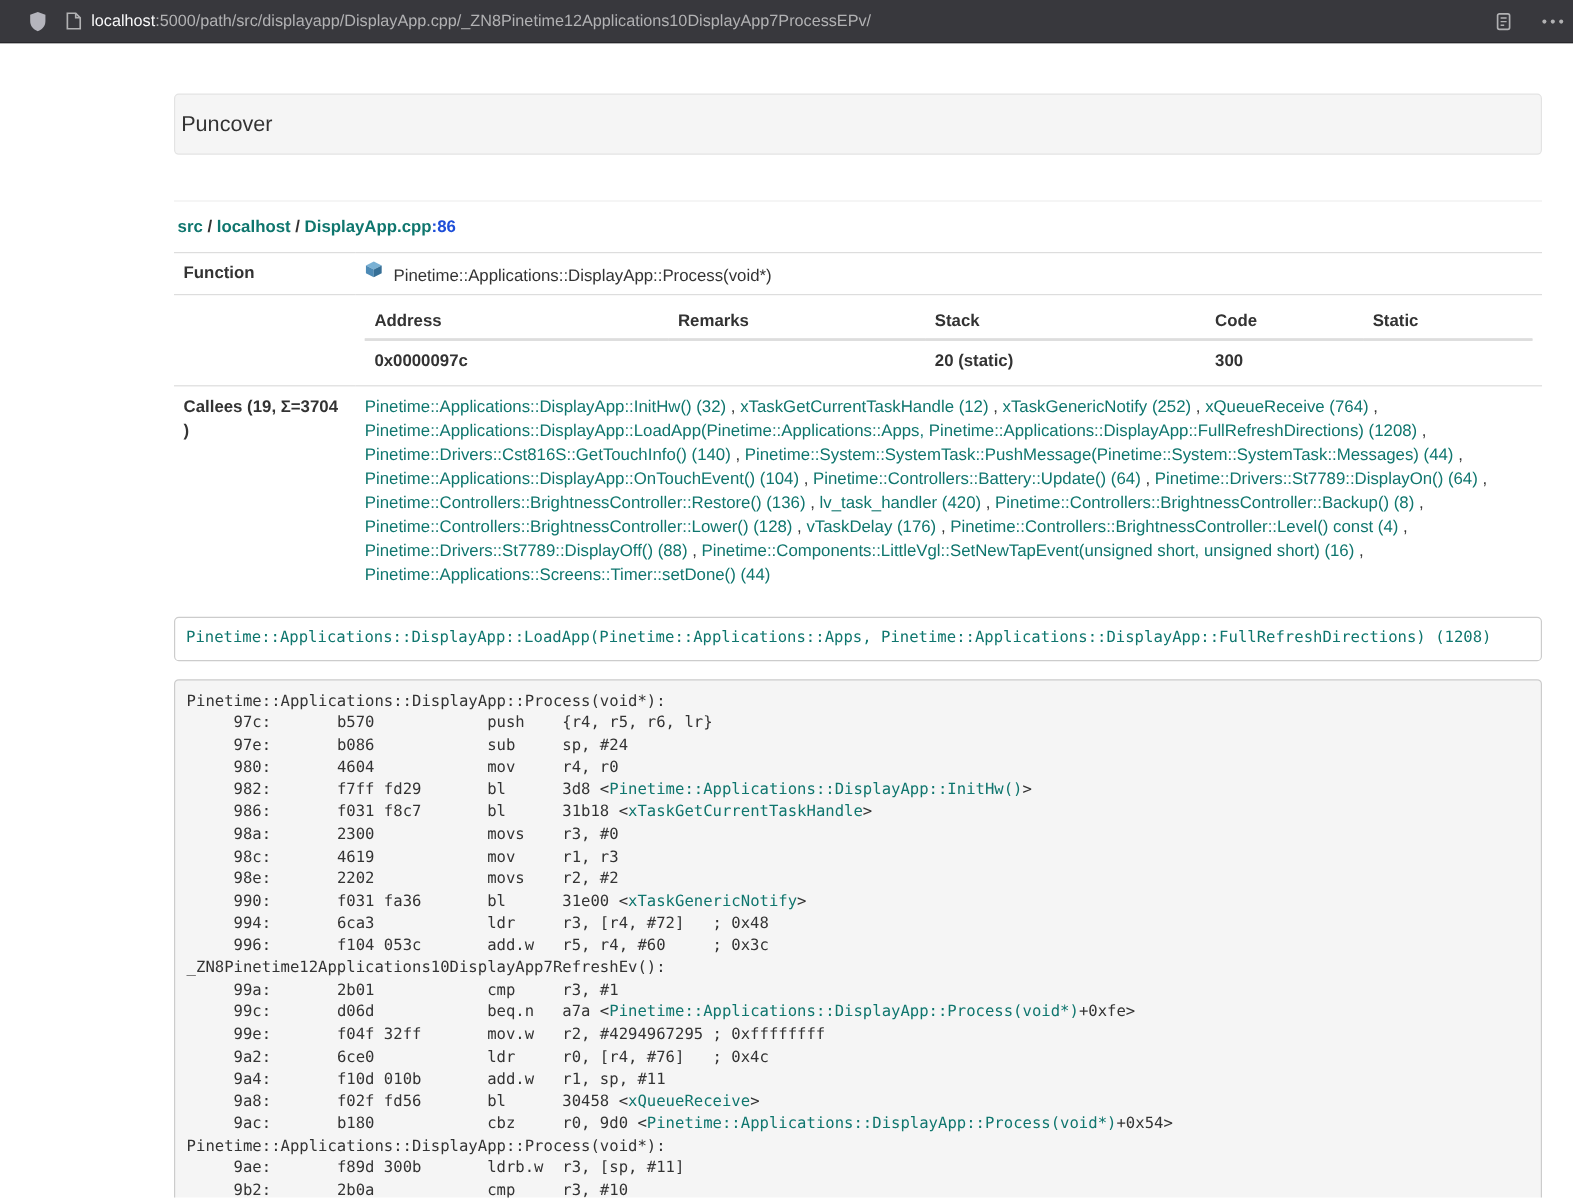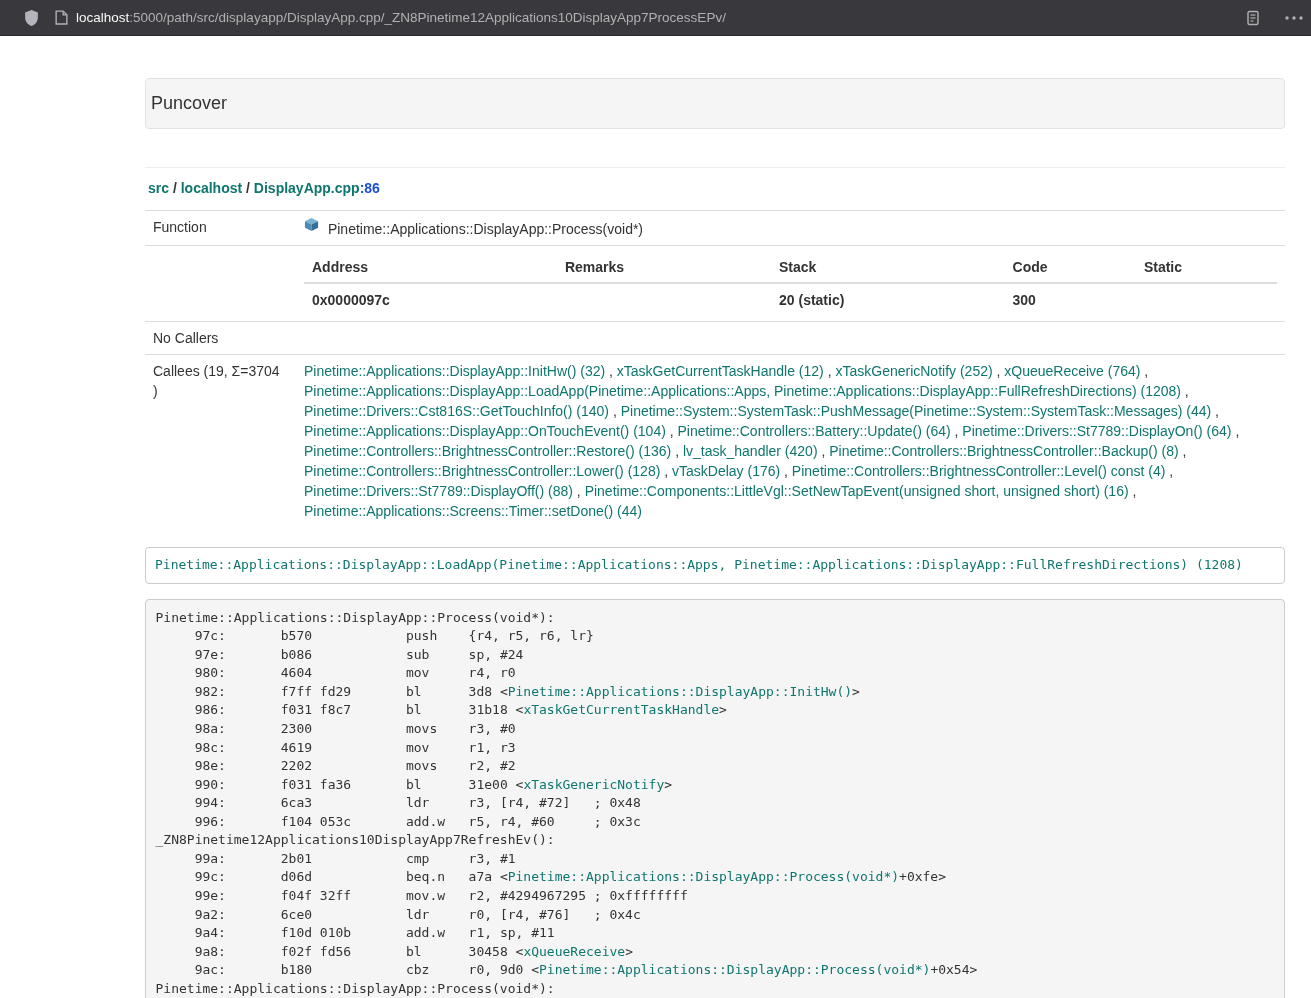--- a/index.html
+++ b/index.html
@@ -39,21 +39,21 @@
 
   .breadcrumb { font-weight: bold; margin: 0 0 12px 3px; line-height: 20px; }
   .breadcrumb .sep-slash { color: #333; font-weight: bold; }
   .breadcrumb .line-no { color: #1d4ed8; }
 
   table.func { width: 100%; border-collapse: collapse; }
   table.func > tbody > tr > td {
     padding: 6px 8px; vertical-align: top; border-top: 1px solid #ddd;
     line-height: 20px;
   }
-  td.label-col { width: 151px; font-weight: normal; }
+  td.label-col { width: 151px; font-weight: bold; }
   td.inner-holder { padding: 6px 8px; }
 
   table.inner { width: 100%; border-collapse: collapse; }
   table.inner th {
     text-align: left; font-weight: bold; padding: 5px 8px;
     border-bottom: 2px solid #ddd; line-height: 20px;
   }
   table.inner td { padding: 6px 8px 5px 8px; line-height: 20px; font-weight: bold; }
   .col-address { width: 26%; margin-top: 36px; }
   .col-remarks { width: 22%; }
@@ -155,24 +155,20 @@
                 <td></td>
                 <td>20 (static)</td>
                 <td>300</td>
                 <td></td>
               </tr>
             </tbody>
           </table>
         </td>
       </tr>
       <tr>
-        <td class="label-col">No Callers</td>
-        <td></td>
-      </tr>
-      <tr>
         <td class="label-col">Callees (19, Σ=3704 )</td>
         <td><a href="#">Pinetime::Applications::DisplayApp::InitHw() (32)</a> , <a href="#">xTaskGetCurrentTaskHandle (12)</a> , <a href="#">xTaskGenericNotify (252)</a> , <a href="#">xQueueReceive (764)</a> , <a href="#">Pinetime::Applications::DisplayApp::LoadApp(Pinetime::Applications::Apps, Pinetime::Applications::DisplayApp::FullRefreshDirections) (1208)</a> , <a href="#">Pinetime::Drivers::Cst816S::GetTouchInfo() (140)</a> , <a href="#">Pinetime::System::SystemTask::PushMessage(Pinetime::System::SystemTask::Messages) (44)</a> , <a href="#">Pinetime::Applications::DisplayApp::OnTouchEvent() (104)</a> , <a href="#">Pinetime::Controllers::Battery::Update() (64)</a> , <a href="#">Pinetime::Drivers::St7789::DisplayOn() (64)</a> , <a href="#">Pinetime::Controllers::BrightnessController::Restore() (136)</a> , <a href="#">lv_task_handler (420)</a> , <a href="#">Pinetime::Controllers::BrightnessController::Backup() (8)</a> , <a href="#">Pinetime::Controllers::BrightnessController::Lower() (128)</a> , <a href="#">vTaskDelay (176)</a> , <a href="#">Pinetime::Controllers::BrightnessController::Level() const (4)</a> , <a href="#">Pinetime::Drivers::St7789::DisplayOff() (88)</a> , <a href="#">Pinetime::Components::LittleVgl::SetNewTapEvent(unsigned short, unsigned short) (16)</a> , <a href="#">Pinetime::Applications::Screens::Timer::setDone() (44)</a></td>
       </tr>
     </tbody>
   </table>
 
   <div class="highlight-box"><a href="#">Pinetime::Applications::DisplayApp::LoadApp(Pinetime::Applications::Apps, Pinetime::Applications::DisplayApp::FullRefreshDirections) (1208)</a></div>
 
   <pre class="code-block">Pinetime::Applications::DisplayApp::Process(void*):
      97c:	b570      	push	{r4, r5, r6, lr}

